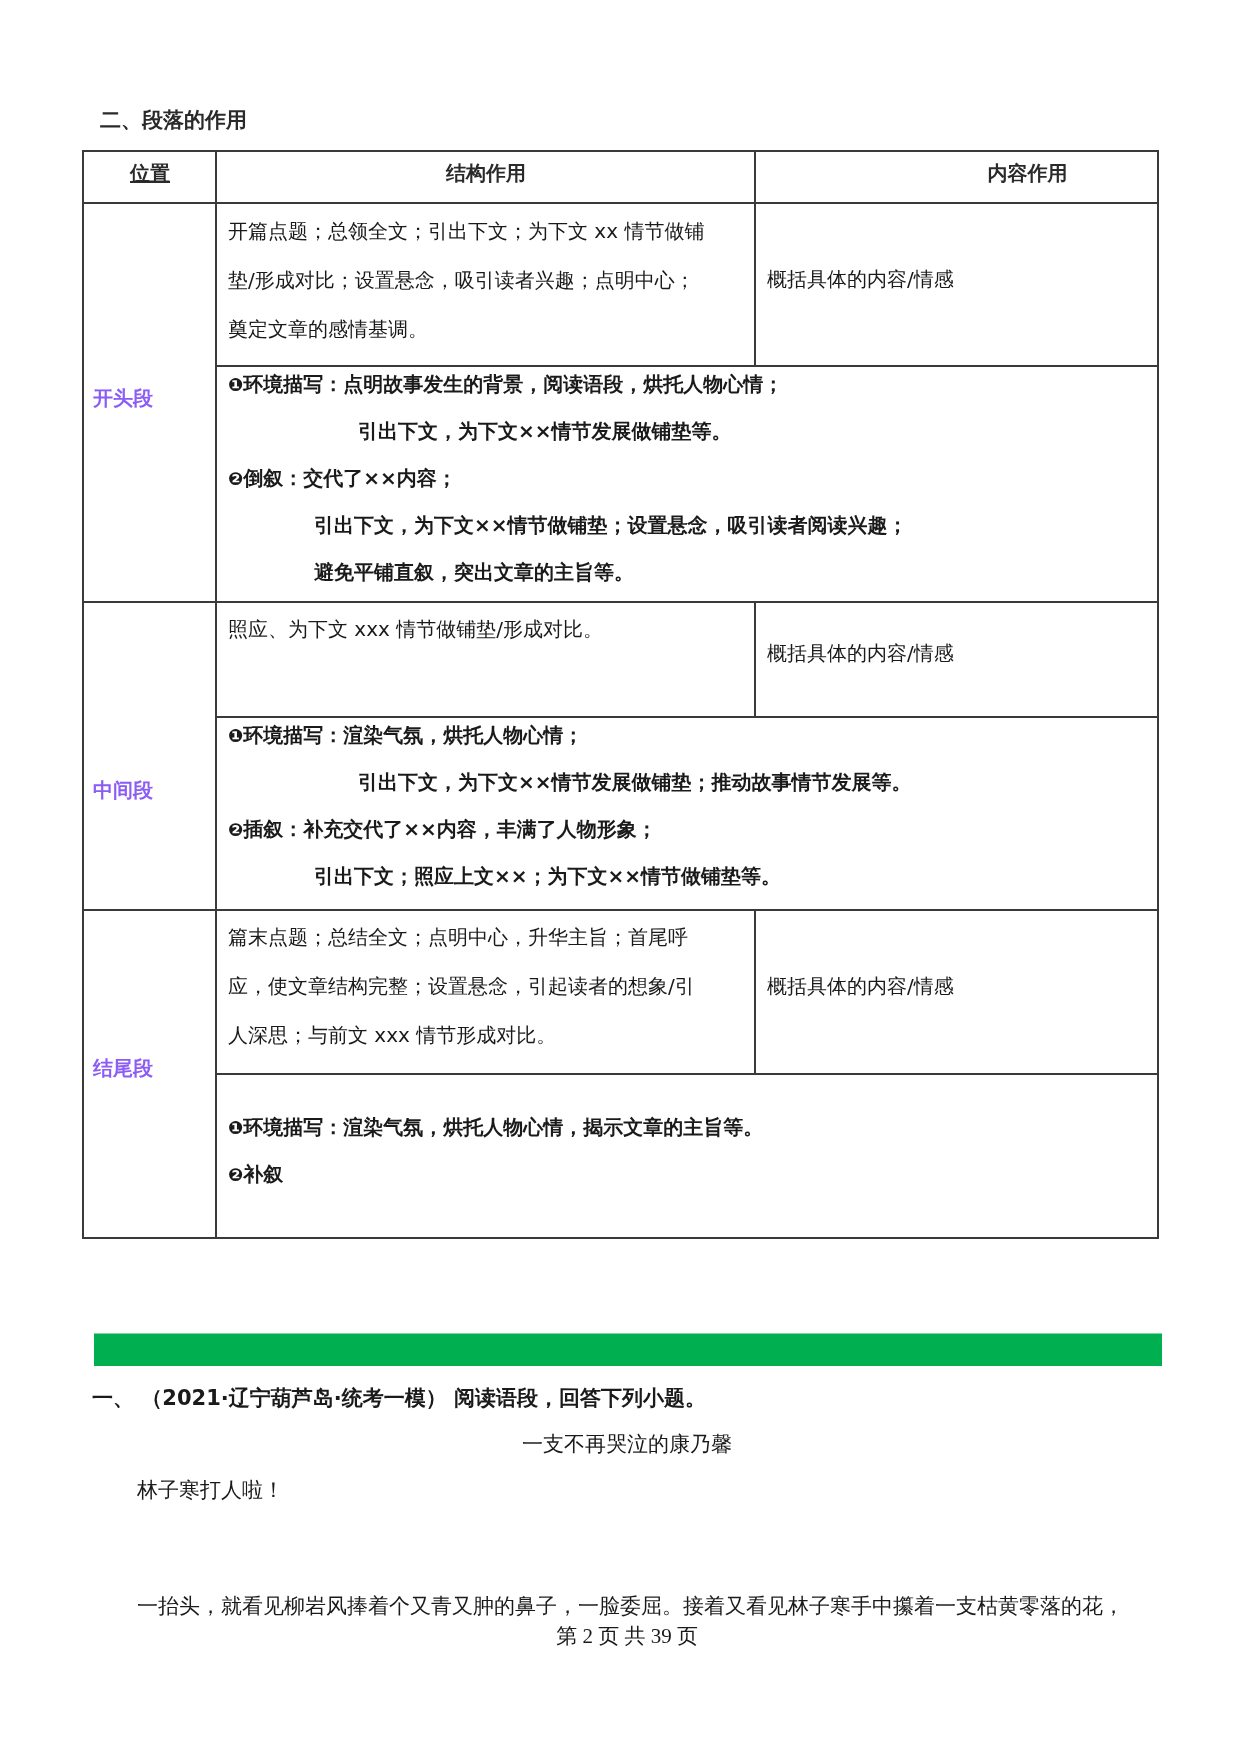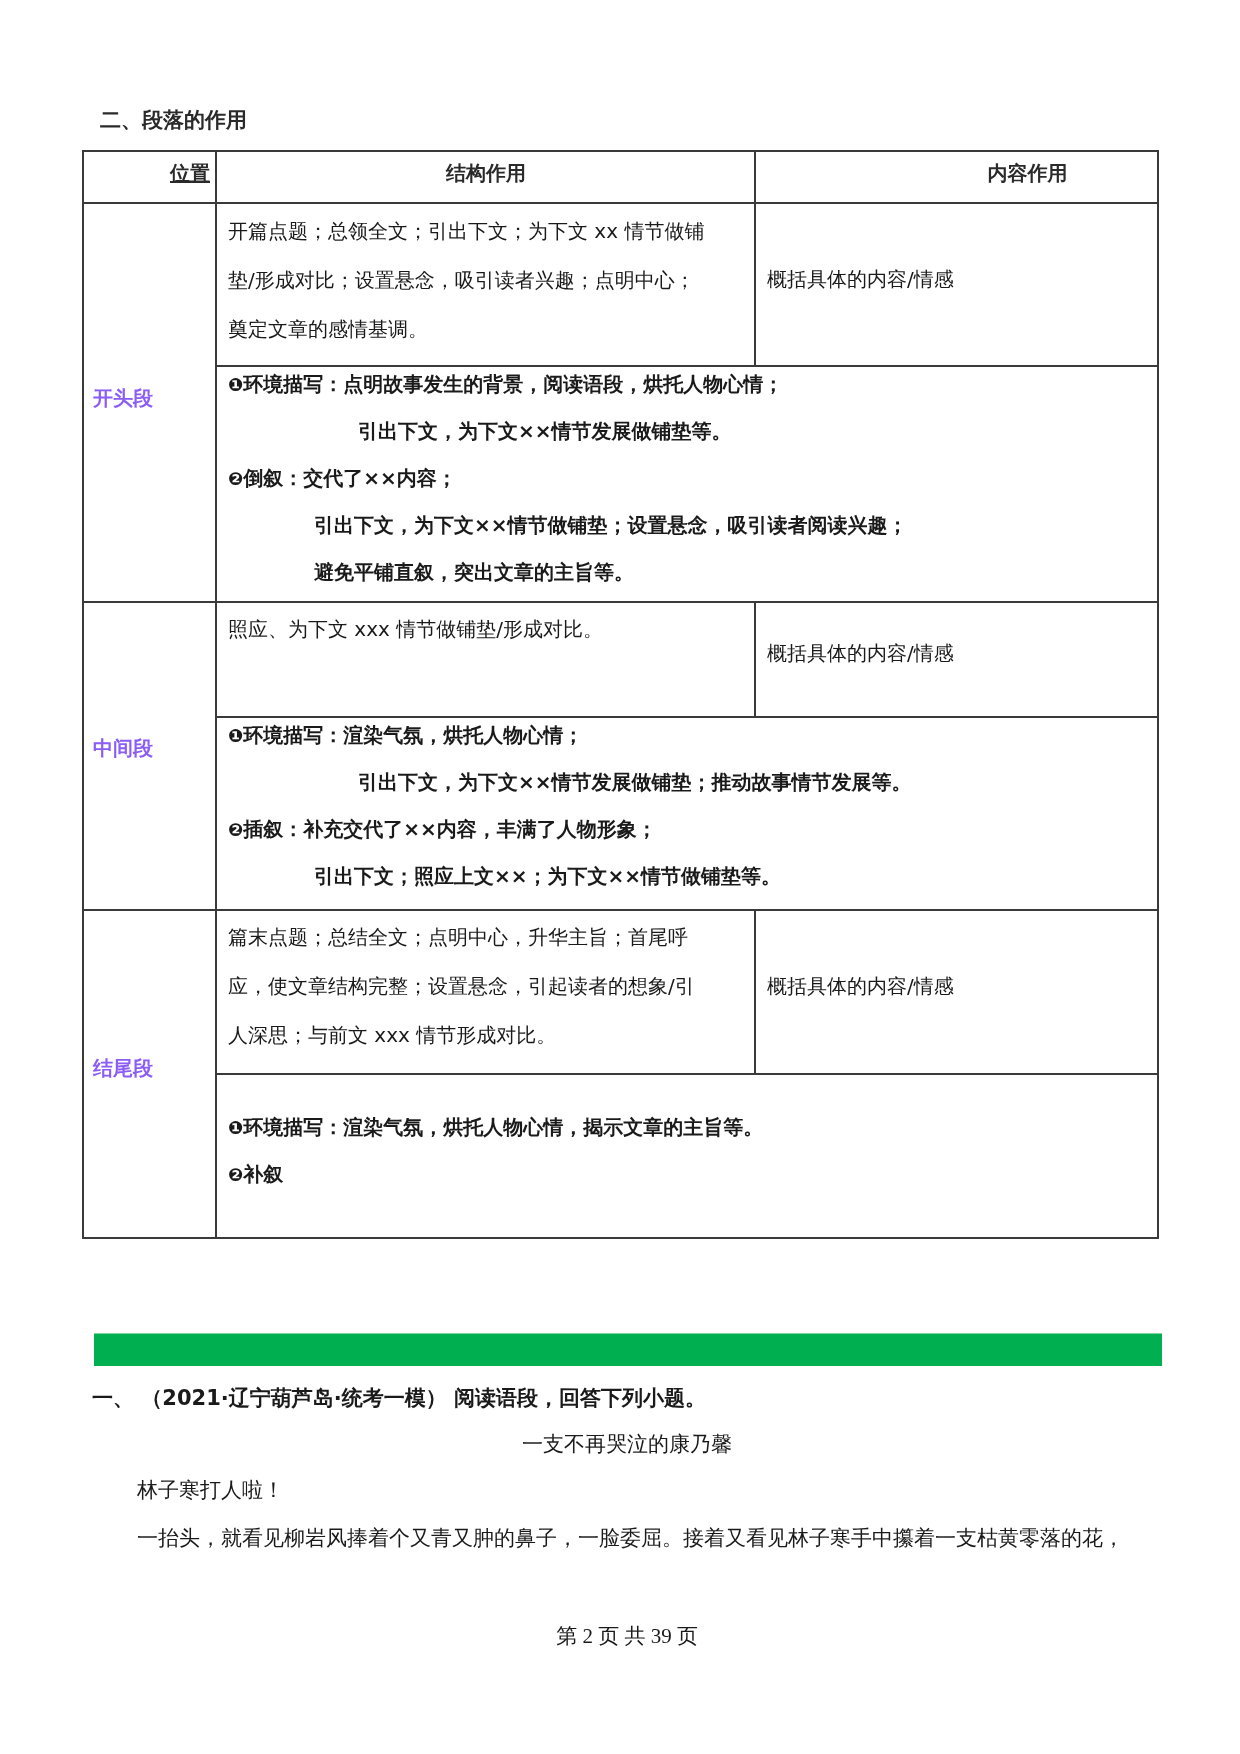--- a/index.html
+++ b/index.html
@@ -69,21 +69,21 @@
   <div class="hline" style="left:82px; top:1237px; width:1077px;"></div>
 
   <div class="vline" style="left:82px; top:150px; height:1089px;"></div>
   <div class="vline" style="left:215px; top:150px; height:1089px;"></div>
   <div class="vline" style="left:754px; top:150px; height:53px;"></div>
   <div class="vline" style="left:754px; top:202px; height:164px;"></div>
   <div class="vline" style="left:754px; top:601px; height:116px;"></div>
   <div class="vline" style="left:754px; top:909px; height:165px;"></div>
   <div class="vline" style="left:1157px; top:150px; height:1089px;"></div>
 
-  <div class="hdr underline" style="left:84px; width:132px; top:160px;padding-left:40px;">位置</div>
+  <div class="hdr underline" style="left:84px; width:132px; top:160px;">位置</div>
   <div class="hdr" style="left:217px; width:538px; top:160px;">结构作用</div>
   <div class="hdr" style="left:800px; width:455px; top:160px;">内容作用</div>
 
   <div class="pos-label" style="left:93px; top:385px;">开头段</div>
   <div class="cell-text" style="left:228px; top:207px; width:520px;">
     <div>开篇点题；总领全文；引出下文；为下文 xx 情节做铺</div>
     <div>垫/形成对比；设置悬念，吸引读者兴趣；点明中心；</div>
     <div>奠定文章的感情基调。</div>
   </div>
   <div class="cell-text" style="left:767px; top:255px;">概括具体的内容/情感</div>
@@ -91,21 +91,21 @@
   <div class="bold-line" style="left:228px; top:372px;">
     <span class="marker">❶</span><span>环境描写：点明故事发生的背景，阅读语段，烘托人物心情；</span>
   </div>
   <div class="bold-line" style="left:358px; top:419px;">引出下文，为下文××情节发展做铺垫等。</div>
   <div class="bold-line" style="left:228px; top:466px;">
     <span class="marker">❷</span><span>倒叙：交代了××内容；</span>
   </div>
   <div class="bold-line" style="left:314px; top:513px;">引出下文，为下文××情节做铺垫；设置悬念，吸引读者阅读兴趣；</div>
   <div class="bold-line" style="left:314px; top:560px;">避免平铺直叙，突出文章的主旨等。</div>
 
-  <div class="pos-label" style="left:93px; top:735px;">中间段</div>
+  <div class="pos-label" style="left:93px; top:777px;">中间段</div>
   <div class="cell-text" style="left:228px; top:605px; width:520px;">
     <div>照应、为下文 xxx 情节做铺垫/形成对比。</div>
   </div>
   <div class="cell-text" style="left:767px; top:629px;">概括具体的内容/情感</div>
 
   <div class="bold-line" style="left:228px; top:723px;">
     <span class="marker">❶</span><span>环境描写：渲染气氛，烘托人物心情；</span>
   </div>
   <div class="bold-line" style="left:358px; top:770px;">引出下文，为下文××情节发展做铺垫；推动故事情节发展等。</div>
   <div class="bold-line" style="left:228px; top:817px;">
@@ -133,15 +133,15 @@
 
 <div class="abs q-heading">
   <span>一、</span>
   <span>（2021·辽宁葫芦岛·统考一模）</span>
   <span>阅读语段，回答下列小题。</span>
 </div>
 
 <div class="abs story-title">一支不再哭泣的康乃馨</div>
 
 <div class="abs para" style="top:1476px;">林子寒打人啦！</div>
-<div class="abs para" style="top:1524px;text-align:center;">一抬头，就看见柳岩风捧着个又青又肿的鼻子，一脸委屈。接着又看见林子寒手中攥着一支枯黄零落的花，</div>
+<div class="abs para" style="top:1592px;text-align:center;">一抬头，就看见柳岩风捧着个又青又肿的鼻子，一脸委屈。接着又看见林子寒手中攥着一支枯黄零落的花，</div>
 
 <div class="abs footer">第 2 页 共 39 页</div>
 
 </body></html>

